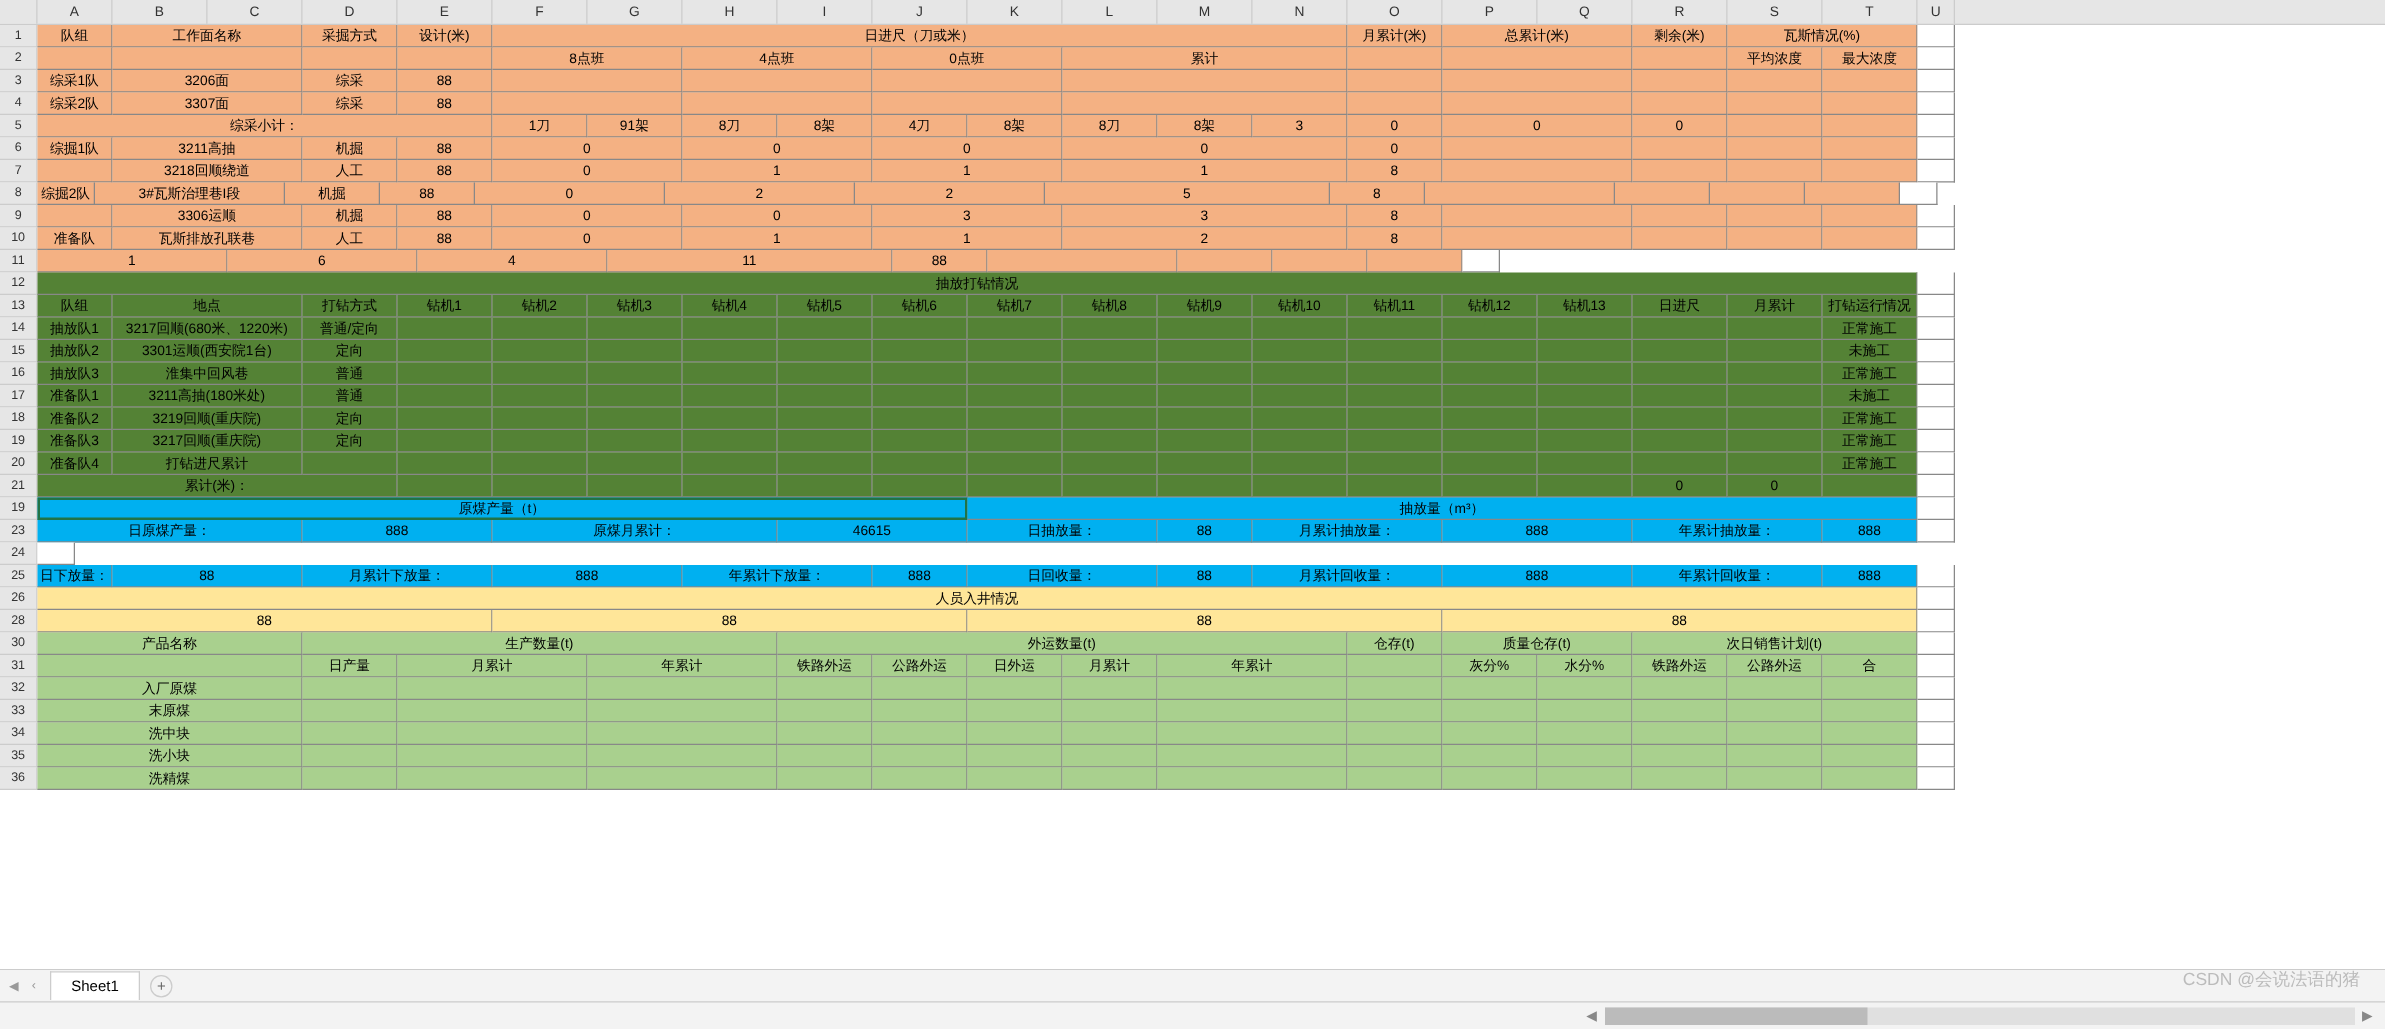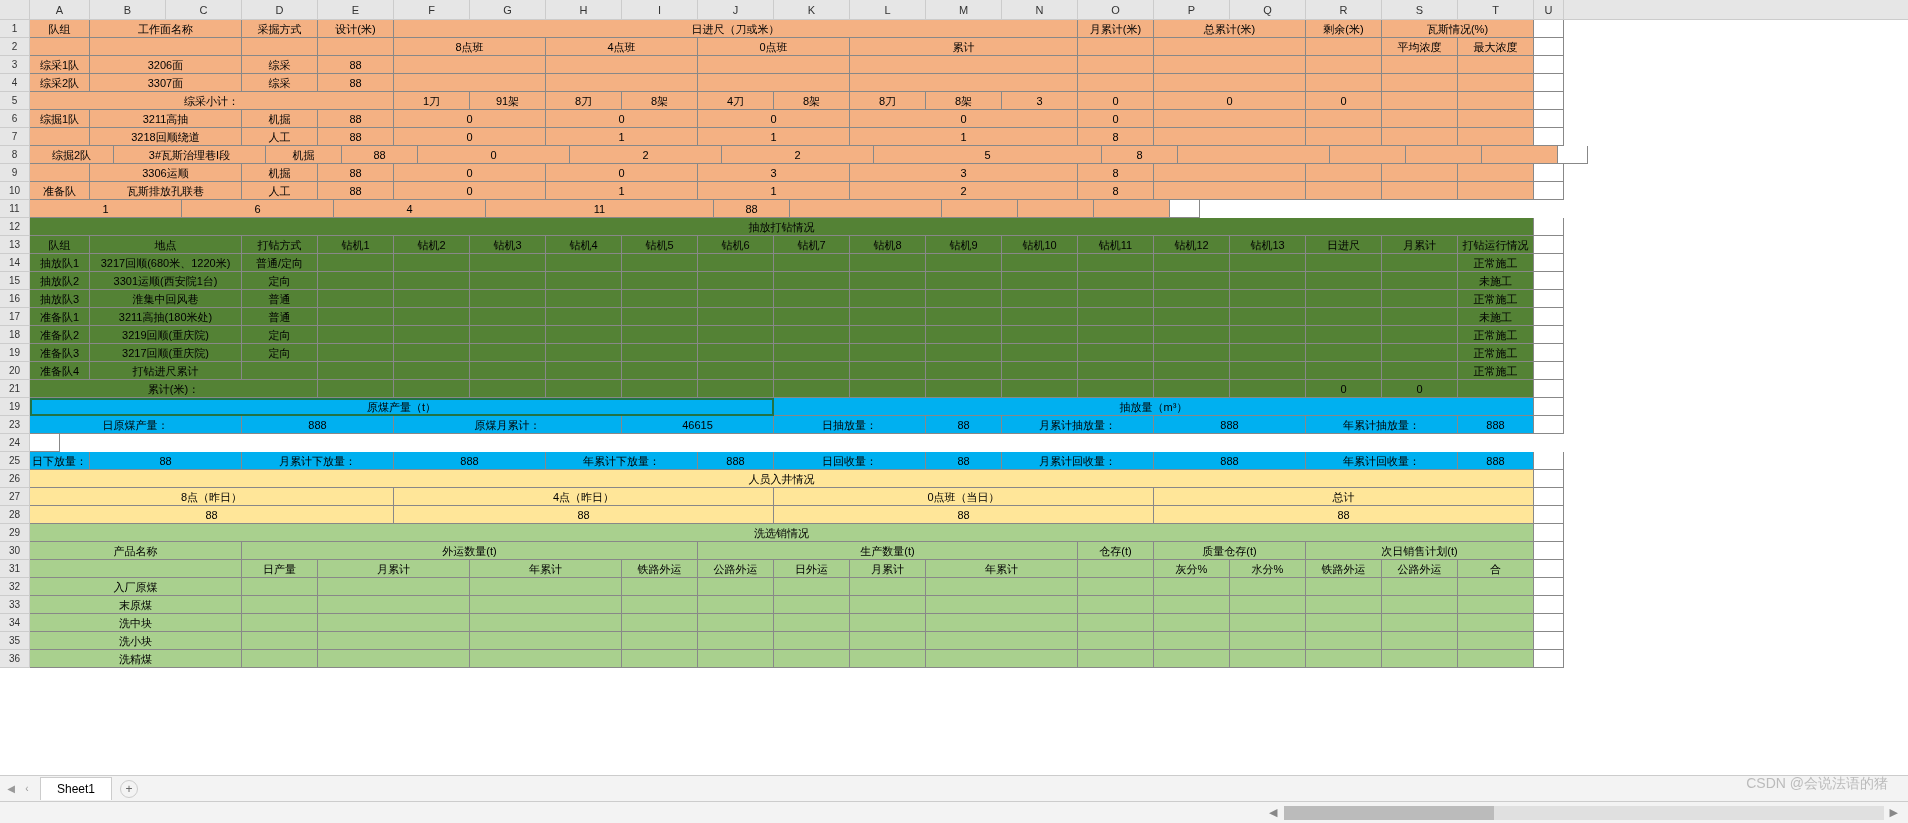--- a/index.html
+++ b/index.html
@@ -171,21 +171,21 @@
         <div class="cell peach" style="width:228px">1</div>
         <div class="cell peach" style="width:76px">8</div>
         <div class="cell peach" style="width:152px"></div>
         <div class="cell peach" style="width:76px"></div>
         <div class="cell peach" style="width:76px"></div>
         <div class="cell peach" style="width:76px"></div>
         <div class="cell white" style="width:30px"></div>
       </div>
       <div class="row">
         <div class="rh">8</div>
-        <div class="cell peach" style="width:84px">综掘2队</div>
+        <div class="cell peach" style="width:46px">综掘2队</div>
         <div class="cell peach" style="width:152px">3#瓦斯治理巷I段</div>
         <div class="cell peach" style="width:76px">机掘</div>
         <div class="cell peach" style="width:76px">88</div>
         <div class="cell peach" style="width:152px">0</div>
         <div class="cell peach" style="width:152px">2</div>
         <div class="cell peach" style="width:152px">2</div>
         <div class="cell peach" style="width:228px">5</div>
         <div class="cell peach" style="width:76px">8</div>
         <div class="cell peach" style="width:152px"></div>
         <div class="cell peach" style="width:76px"></div>
@@ -489,45 +489,32 @@
         <div class="cell cyan" style="width:152px">年累计回收量：</div>
         <div class="cell cyan" style="width:76px">888</div>
         <div class="cell white" style="width:30px"></div>
       </div>
       <div class="row">
         <div class="rh">26</div>
         <div class="cell yellow" style="width:1504px">人员入井情况</div>
         <div class="cell white" style="width:30px"></div>
       </div>
       <div class="row">
-        <div class="rh">27</div>
-        <div class="cell yellow" style="width:364px">8点（昨日）</div>
-        <div class="cell yellow" style="width:380px">4点（昨日）</div>
-        <div class="cell yellow" style="width:380px">0点班（当日）</div>
-        <div class="cell yellow" style="width:380px">总计</div>
-        <div class="cell white" style="width:30px"></div>
-      </div>
-      <div class="row">
         <div class="rh">28</div>
         <div class="cell yellow" style="width:364px">88</div>
         <div class="cell yellow" style="width:380px">88</div>
         <div class="cell yellow" style="width:380px">88</div>
         <div class="cell yellow" style="width:380px">88</div>
         <div class="cell white" style="width:30px"></div>
       </div>
       <div class="row">
-        <div class="rh">29</div>
-        <div class="cell green-l" style="width:1504px">洗选销情况</div>
-        <div class="cell white" style="width:30px"></div>
-      </div>
-      <div class="row">
         <div class="rh">30</div>
         <div class="cell green-l" style="width:212px">产品名称</div>
+        <div class="cell green-l" style="width:380px">生产数量(t)</div>
         <div class="cell green-l" style="width:456px">外运数量(t)</div>
-        <div class="cell green-l" style="width:380px">生产数量(t)</div>
         <div class="cell green-l" style="width:76px">仓存(t)</div>
         <div class="cell green-l" style="width:152px">质量仓存(t)</div>
         <div class="cell green-l" style="width:228px">次日销售计划(t)</div>
         <div class="cell white" style="width:30px"></div>
       </div>
       <div class="row">
         <div class="rh">31</div>
         <div class="cell green-l" style="width:212px"></div>
         <div class="cell green-l" style="width:76px">日产量</div>
         <div class="cell green-l" style="width:152px">月累计</div>

